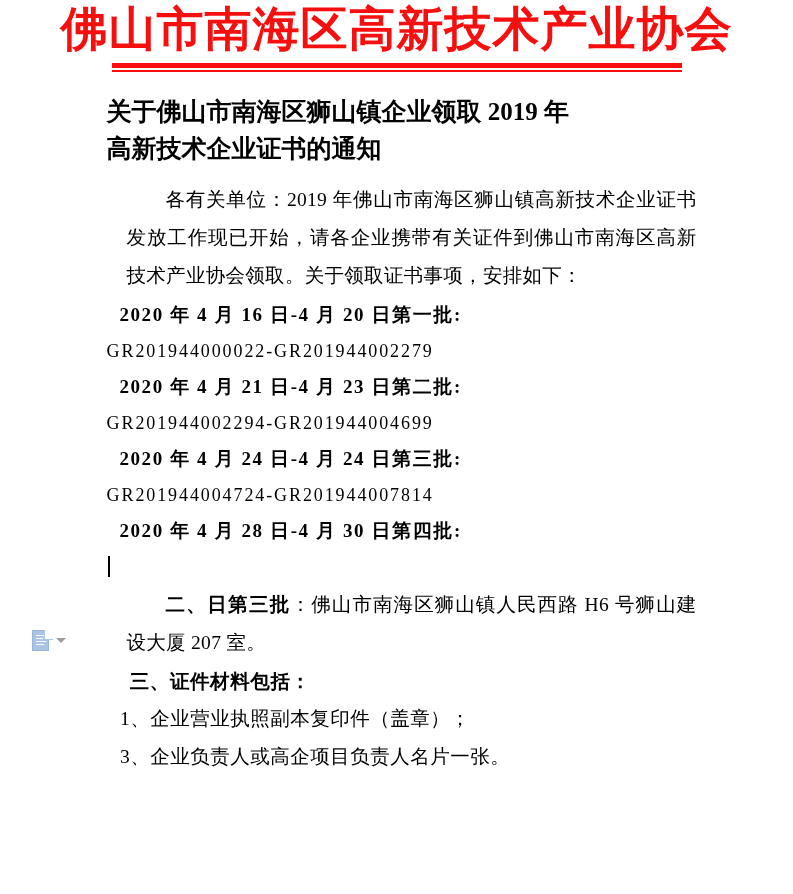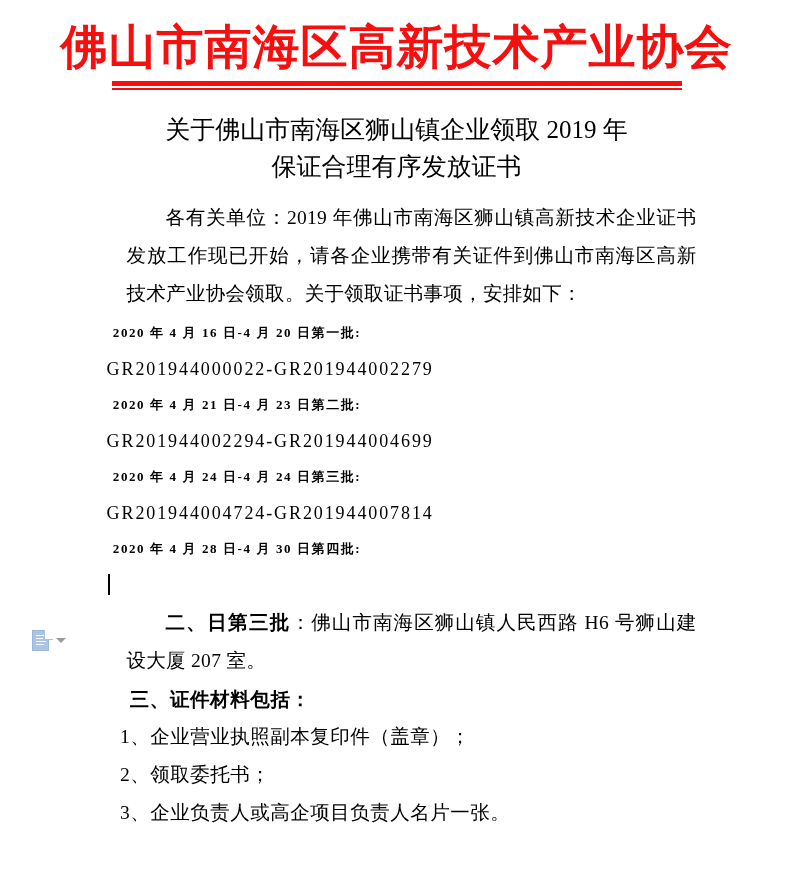--- a/index.html
+++ b/index.html
@@ -19,21 +19,21 @@
   .page {
     position: relative;
     width: 793px;
     height: 894px;
     background: #ffffff;
     box-sizing: border-box;
   }
 
   
   .letterhead {
-    padding-top: 23px;
+    padding-top: 5px;
     text-align: center;
   }
   .letterhead-title {
     font-family: "Liberation Serif", "DejaVu Serif", serif;
     font-weight: bold;
     font-size: 47px;
     line-height: 1.05;
     letter-spacing: 1px;
     color: #f50f0f;
     white-space: nowrap;
@@ -53,23 +53,22 @@
   }
   .rule-thin {
     height: 2px;
     background: #fa0d0d;
   }
 
   
   .doc-title {
     margin: 22px auto 0 auto;
     width: 580px;
-    text-align: center;
-    font-family: "Liberation Serif", "DejaVu Serif", serif;
-    font-weight: normal;
+    font-family: "Liberation Serif", "DejaVu Serif", serif;
+    font-weight: bold;
     font-size: 25px;
     line-height: 1.45;
     color: #000;
   }
   .doc-title .ln { display: block; }
 
   .content {
     margin: 14px auto 0 auto;
     width: 600px;
     padding-left: 2px;
@@ -90,21 +89,21 @@
   .strong-head {
     font-weight: bold;
     font-family: "Liberation Sans", "DejaVu Sans", sans-serif;
     letter-spacing: 0.6px;
   }
 
   .batch-block { margin-top: 2px; }
 
   .batch-date {
     margin: 0;
-    font-size: 13px;
+    font-size: 19px;
     font-weight: bold;
     line-height: 36px;
     text-indent: 1.1em;
     letter-spacing: 1.6px;
     font-family: "Liberation Serif", "DejaVu Serif", serif;
   }
   .batch-range {
     margin: 0;
     font-size: 18px;
     line-height: 36px;
@@ -199,21 +198,21 @@
     <div class="letterhead-title">佛山市南海区高新技术产业协会</div>
     <div class="rule-wrap">
       <div class="rule-thick"></div>
       <div class="rule-gap"></div>
       <div class="rule-thin"></div>
     </div>
   </div>
 
   <div class="doc-title">
     <span class="ln">关于佛山市南海区狮山镇企业领取 2019 年</span>
-    <span class="ln">保证合理有序发放证书</span>
+    <span class="ln">高新技术企业证书的通知</span>
   </div>
 
   <div class="content">
 
     <p class="para indent">各有关单位：2019 年佛山市南海区狮山镇高新技术企业证书发放工作现已开始，请各企业携带有关证件到佛山市南海区高新技术产业协会领取。关于领取证书事项，安排如下：</p>
 
 
     <div class="batch-block">
 
       <p class="batch-date">2020 年 4 月 16 日-4 月 20 日第一批:</p>
@@ -229,21 +228,20 @@
       <p class="batch-range"><span class="caret"></span></p>
     </div>
 
     <p class="para indent">
       <span class="strong-head">二、日第三批</span><span>：佛山市南海区狮山镇人民西路 H6 号狮山建设大厦 207 室。</span>
     </p>
 
     <p class="section-head">三、证件材料包括：</p>
 
     <p class="list-item">1、企业营业执照副本复印件（盖章）；</p>
-    <p class="list-item">2、领取委托书；</p>
     <p class="list-item">3、企业负责人或高企项目负责人名片一张。</p>
 
   </div>
 
   <div class="paste-widget">
     <div class="paste-icon">
       <div class="paste-lines">
         <i></i>
           <i></i>
           <i></i>

